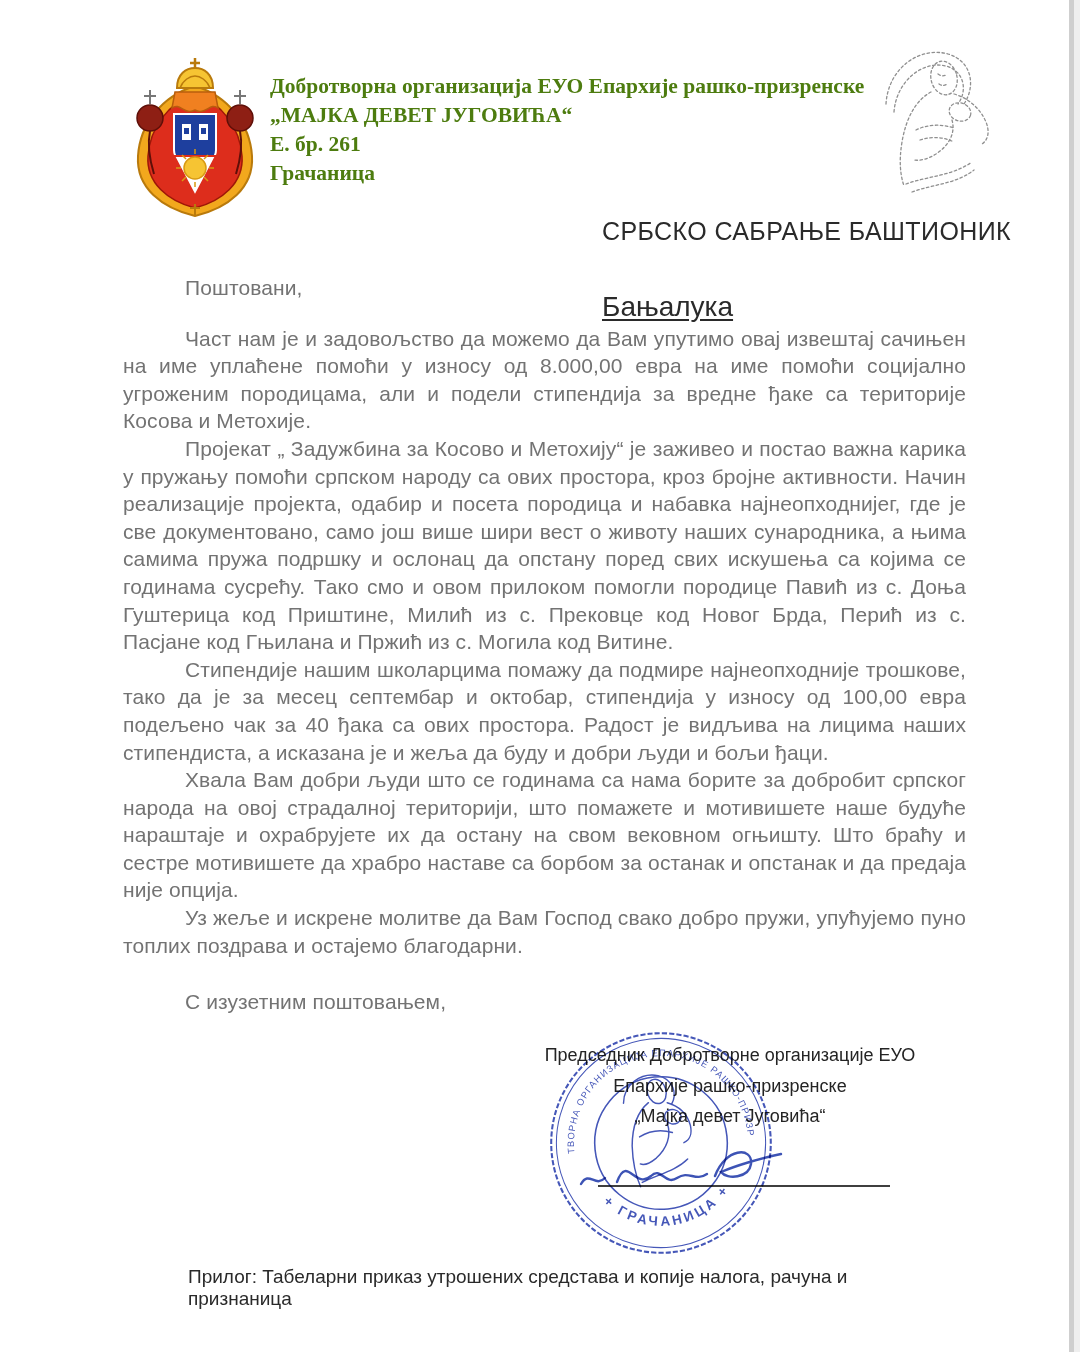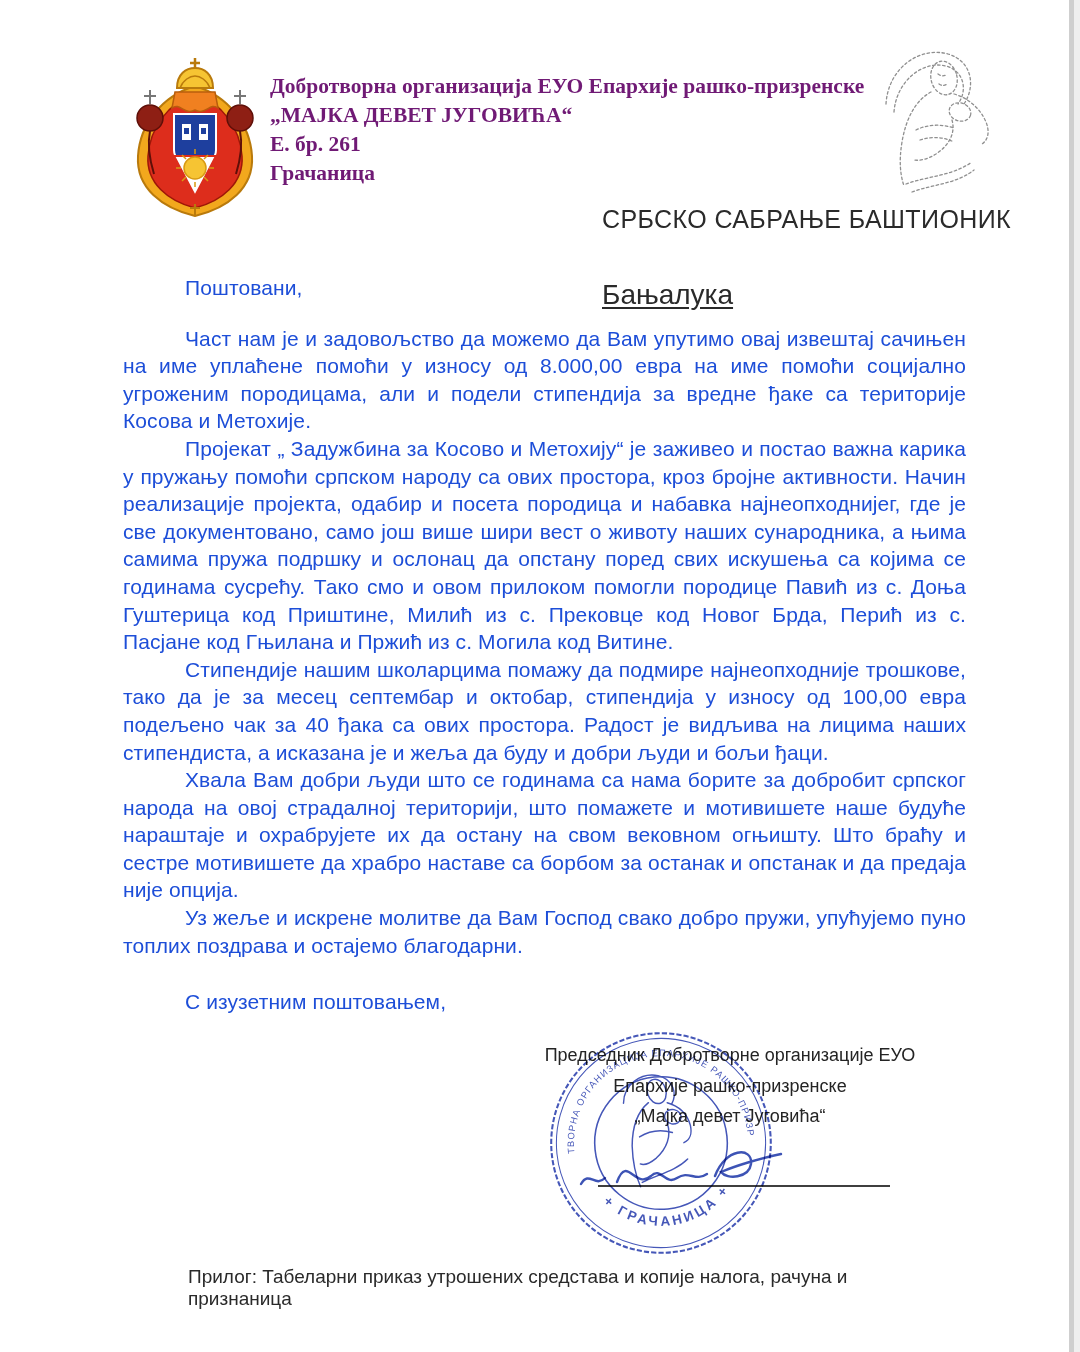--- a/index.html
+++ b/index.html
@@ -10,32 +10,32 @@
     overflow:hidden;
     font-family:"Liberation Sans",sans-serif;
     color:#262626;
   }
   .abs{position:absolute;}
 
   
   .crest{left:120px;top:56px;width:150px;height:165px;}
   .lh-text{left:270px;top:72px;width:640px;
     font-family:"Liberation Serif",serif;font-weight:700;
-    font-size:21.5px;line-height:29px;color:#701a75;}
+    font-size:21.5px;line-height:29px;color:#4d7c0f;}
   .lh-text .ln{white-space:nowrap;}
   .emblem{left:856px;top:34px;width:164px;height:164px;}
 
   
-  .recipient{left:602px;top:204px;width:420px;color:#2a2a2a;}
+  .recipient{left:602px;top:216px;width:420px;color:#2a2a2a;}
   .recipient .name{font-size:25px;letter-spacing:.4px;line-height:31px;}
   .recipient .city{font-size:28px;line-height:31px;text-decoration:underline;text-underline-offset:3px;margin-top:44px;}
 
   
   .letter-body{left:123px;top:274px;width:843px;
-    font-size:21px;line-height:27.6px;color:#1d4ed8;
+    font-size:21px;line-height:27.6px;color:#737373;
     text-align:justify;letter-spacing:.1px;}
   .letter-body p{margin:0;text-indent:62px;}
   .letter-body .salutation{text-indent:62px;margin-bottom:23px;}
   .letter-body .closing{margin-top:29px;text-align:left;}
 
   
   .sign-block{left:470px;top:1040px;width:520px;text-align:center;
     font-size:18px;line-height:30.5px;color:#242424;z-index:2;}
 
   .sig-line{left:598px;top:1185px;width:292px;height:2px;background:#3f3f3f;z-index:2;}

